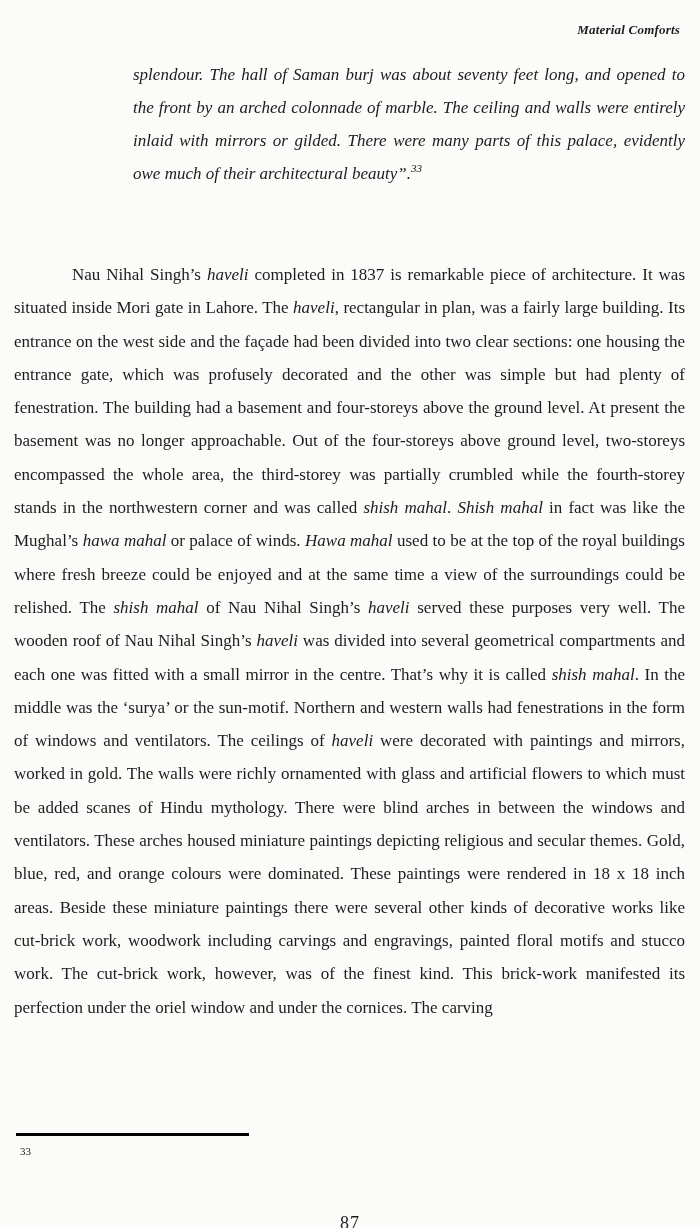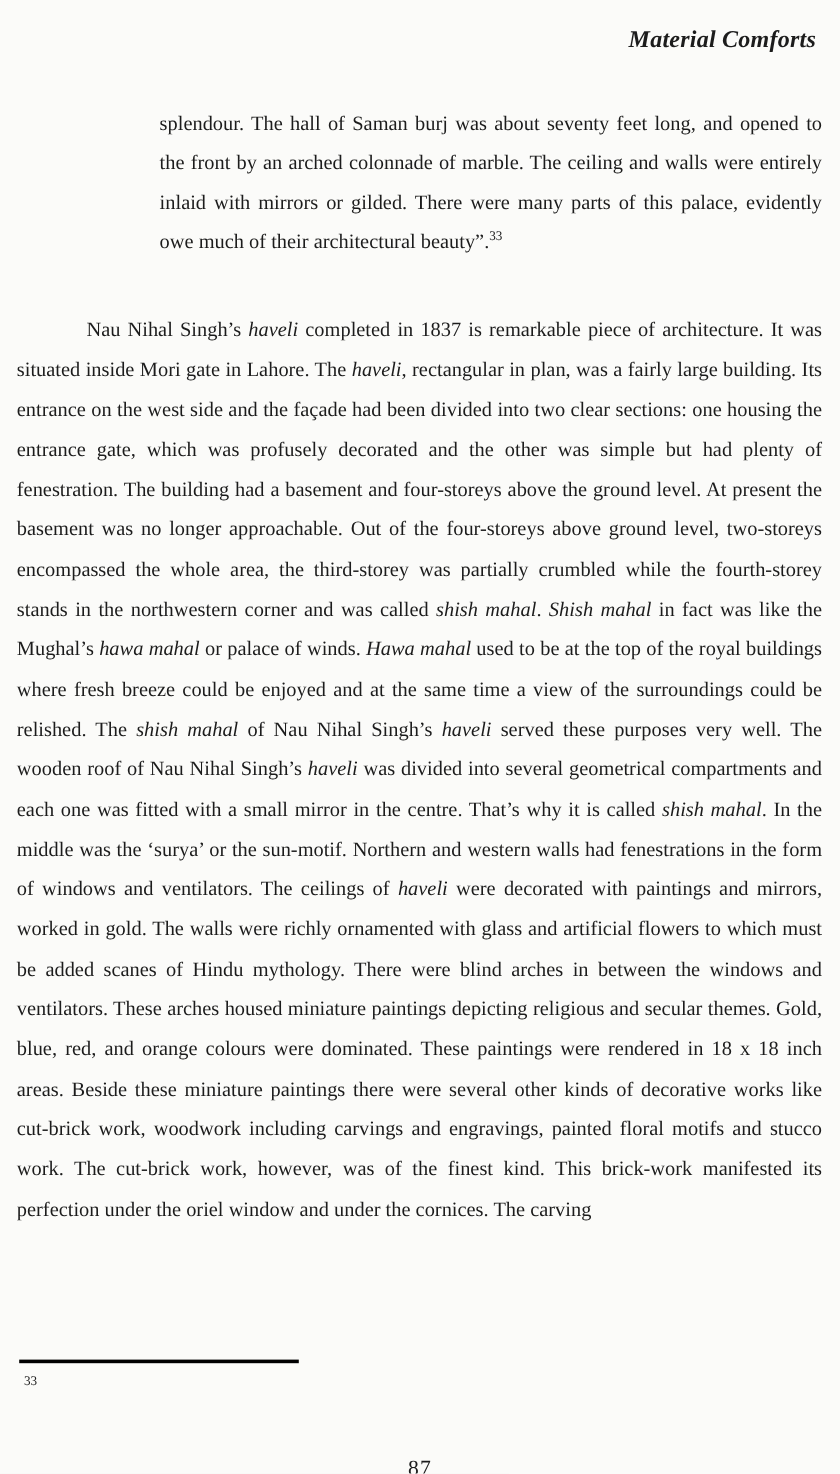--- a/index.html
+++ b/index.html
@@ -7,26 +7,26 @@
     width: 700px; height: 1228px; overflow: hidden;
     background: #f6f6f4;
   }
   .page {
     position: relative; width: 700px; height: 1228px;
     background: #fbfbf9; color: #1c1c1c;
     font-family: "Liberation Serif", "DejaVu Serif", serif;
   }
   .running-header {
     position: absolute; top: 22px; right: 20px;
-    font-size: 20px; font-weight: bold; font-style: italic;
+    font-size: 13px; font-weight: bold; font-style: italic;
     letter-spacing: 0.2px;
   }
   .block-quote {
-    position: absolute; top: 86px; left: 133px; width: 552px;
-    font-size: 17px; line-height: 33px;
+    position: absolute; top: 58px; left: 133px; width: 552px;
+    font-style: italic; font-size: 17px; line-height: 33px;
     text-align: justify;
   }
   .block-quote sup {
     font-size: 11px; line-height: 0; vertical-align: super;
   }
   .body-paragraph {
     position: absolute; top: 258px; left: 14px; width: 671px;
     font-size: 17px; line-height: 33.3px;
     text-align: justify; text-indent: 58px;
   }

